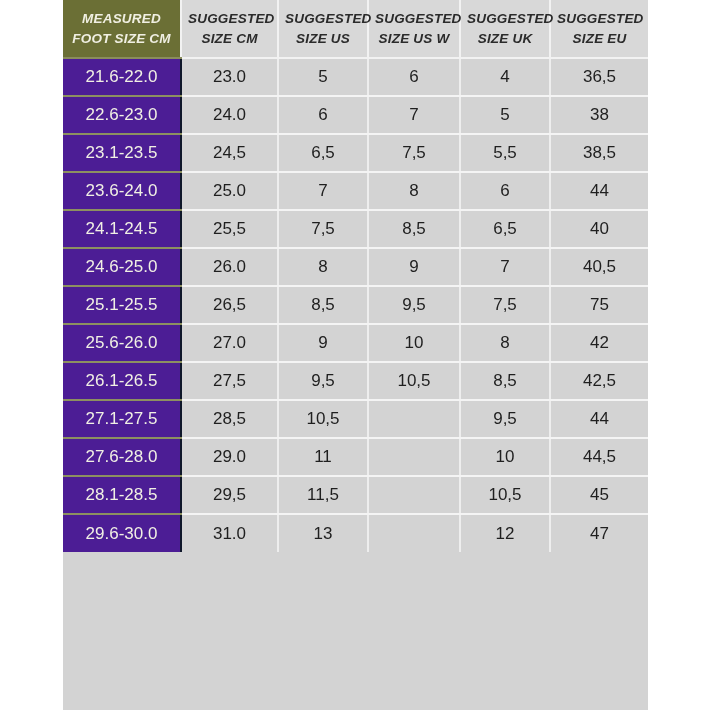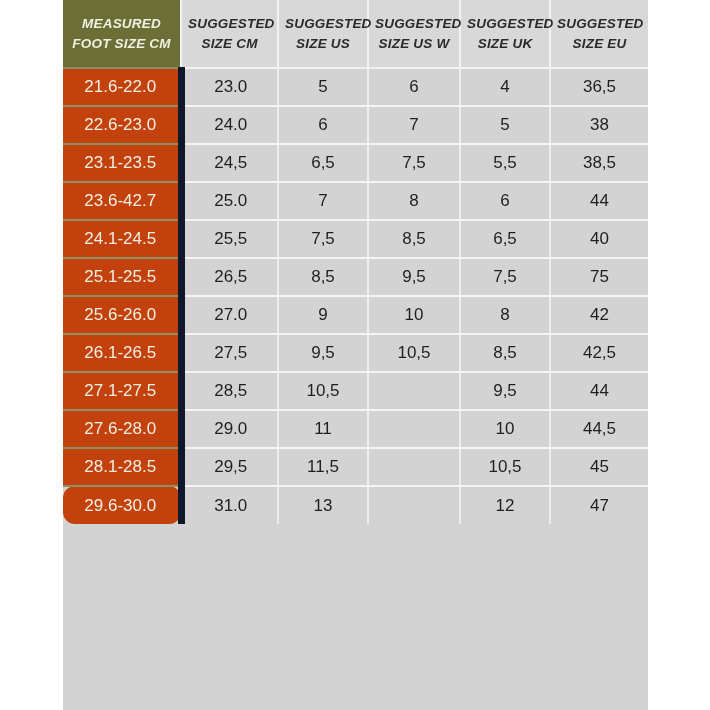--- a/index.html
+++ b/index.html
@@ -31,21 +31,21 @@
   }
 
   table.size-table col.c-foot { width: 118px; }
   table.size-table col.c-cm   { width: 97px; }
   table.size-table col.c-us   { width: 90px; }
   table.size-table col.c-usw  { width: 92px; }
   table.size-table col.c-uk   { width: 90px; }
   table.size-table col.c-eu   { width: 98px; }
 
   thead th {
-    height: 68px;
+    height: 58px;
     padding: 0 6px;
     font-size: 13.5px;
     font-weight: bold;
     font-style: italic;
     letter-spacing: 0.2px;
     line-height: 1.45;
     text-align: center;
     vertical-align: middle;
     color: #2b2b2b;
     background: #d8d8d8;
@@ -69,28 +69,28 @@
     font-weight: normal;
     text-align: center;
     vertical-align: middle;
     color: #1f1f1f;
     background: #d3d3d3;
     border-right: 2px solid #eeeeee;
     border-bottom: 2px solid #f4f4f4;
     box-sizing: border-box;
   }
   tbody td.col-foot {
-    background: #c2410c;
+    background: #4c1d95;
     color: #f1f0e4;
     font-size: 17px;
-    border-right: 7px solid #0f172a;
+    border-right: 2px solid #0f172a;
     border-bottom: 2px solid #8d9060;
   }
   tbody td.col-last { border-right: none; }
-  tbody tr:last-child td { border-bottom: none; border-radius: 12px; }
+  tbody tr:last-child td { border-bottom: none; }
 </style>
 </head>
 <body>
 
 <div id="chart-wrap">
   <table class="size-table">
     <colgroup>
       <col class="c-foot">
         <col class="c-cm">
         <col class="c-us">
@@ -133,36 +133,44 @@
         </tr>
         <tr>
           <td class="col-foot">23.1-23.5</td>
           <td>24,5</td>
           <td>6,5</td>
           <td>7,5</td>
           <td>5,5</td>
           <td class=" col-last">38,5</td>
         </tr>
         <tr>
-          <td class="col-foot">23.6-42.7</td>
+          <td class="col-foot">23.6-24.0</td>
           <td>25.0</td>
           <td>7</td>
           <td>8</td>
           <td>6</td>
           <td class=" col-last">44</td>
         </tr>
         <tr>
           <td class="col-foot">24.1-24.5</td>
           <td>25,5</td>
           <td>7,5</td>
           <td>8,5</td>
           <td>6,5</td>
           <td class=" col-last">40</td>
         </tr>
         <tr>
+          <td class="col-foot">24.6-25.0</td>
+          <td>26.0</td>
+          <td>8</td>
+          <td>9</td>
+          <td>7</td>
+          <td class=" col-last">40,5</td>
+        </tr>
+        <tr>
           <td class="col-foot">25.1-25.5</td>
           <td>26,5</td>
           <td>8,5</td>
           <td>9,5</td>
           <td>7,5</td>
           <td class=" col-last">75</td>
         </tr>
         <tr>
           <td class="col-foot">25.6-26.0</td>
           <td>27.0</td>

